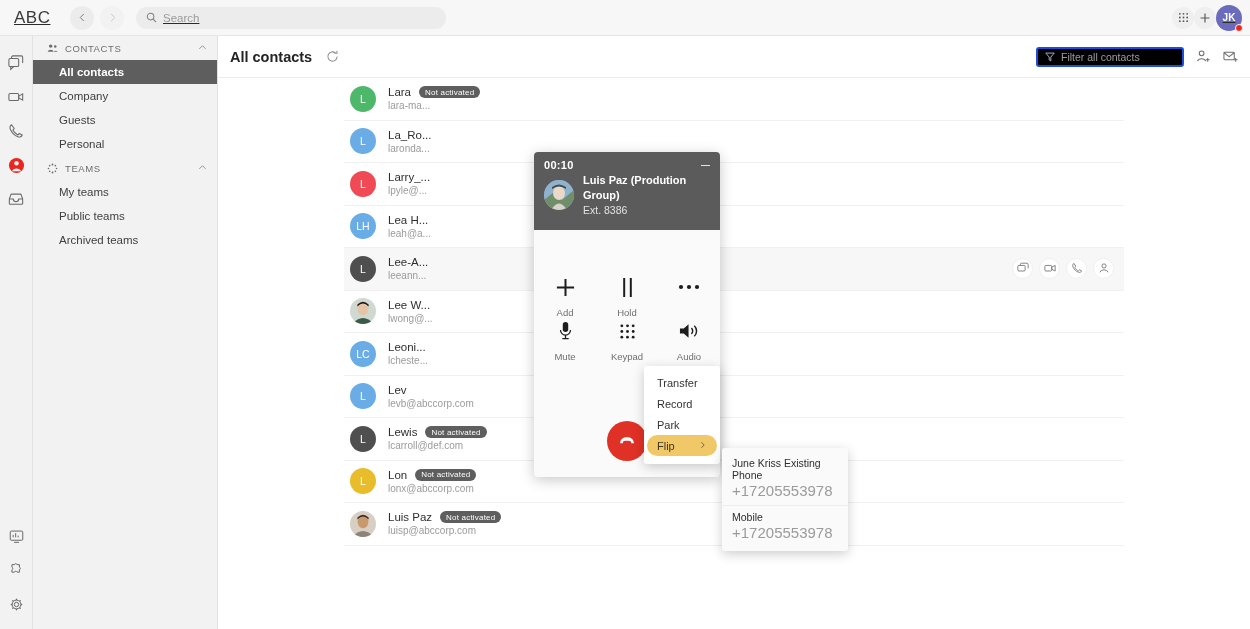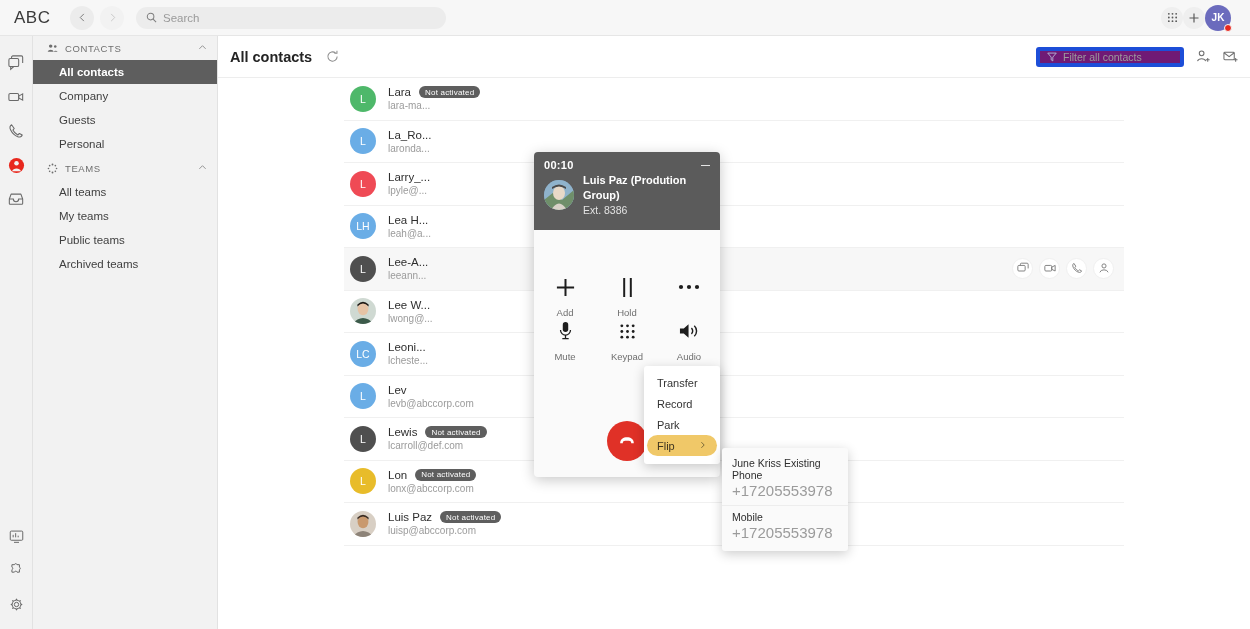--- a/index.html
+++ b/index.html
@@ -9,40 +9,40 @@
     background: #ffffff;
     overflow: hidden;
     color: #2b2b2b;
   }
   #app { position: relative; width: 1250px; height: 629px; }
 
   
   .topbar {
     position: absolute; top: 0; left: 0; width: 1250px; height: 36px;
     background: #f7f7f7; border-bottom: 1px solid #e6e6e6;
-    display: flex; align-items: center;
+    display: flex; align-items: center; text-decoration: underline;
   }
   .brand {
     width: 70px; padding-left: 14px;
     font-size: 17px; font-weight: 400; letter-spacing: .5px; color: #3a3a3a;
   }
   .navbtn {
     width: 24px; height: 24px; border-radius: 50%; background: #ececec;
     display: flex; align-items: center; justify-content: center;
     margin-right: 6px; color: #7b7b7b; cursor: pointer;
   }
   .navbtn.disabled { color: #c8c8c8; background: #f2f2f2; }
   .searchbox {
     width: 310px; height: 22px; border-radius: 11px; background: #ececec;
     display: flex; align-items: center; padding: 0 10px; margin-left: 6px;
     color: #9a9a9a; font-size: 11.5px; cursor: text;
   }
   .searchbox .ic { margin-right: 6px; display:flex; }
   .topbar-right {
-    margin-left: auto; display: flex; align-items: center; padding-right: 19px; gap: 0;
+    margin-left: auto; display: flex; align-items: center; padding-right: 8px; gap: 0;
   }
   .circbtn {
     width: 22px; height: 22px; border-radius: 50%; background: #efefef;
     display: flex; align-items: center; justify-content: center;
     color: #5a5a5a; cursor: pointer;
   }
   .avatar-jk {
     position: relative; width: 26px; height: 26px; border-radius: 50%;
     background: #6b6bbd; color: #fff; font-size: 10px; font-weight: 600;
     display: flex; align-items: center; justify-content: center; cursor: pointer;
@@ -91,23 +91,23 @@
     background: #ffffff;
   }
   .chead {
     height: 42px; border-bottom: 1px solid #ededed;
     display: flex; align-items: center; padding: 0 12px 0 12px;
   }
   .ctitle { font-size: 14.5px; font-weight: 600; color: #242424; }
   .refresh { margin-left: 14px; color: #8c8c8c; display:flex; cursor: pointer; }
   .chead-right { margin-left: auto; display: flex; align-items: center; gap: 12px; }
   .filterbox {
-    width: 148px; height: 20px; border: 4px solid #1d4ed8; border-radius: 3px;
+    width: 148px; height: 20px; border: 2px solid #1d4ed8; border-radius: 3px;
     display: flex; align-items: center; padding: 0 7px;
-    color: #9c9c9c; font-size: 10.5px; background: #701a75; cursor: text;
+    color: #9c9c9c; font-size: 10.5px; background: #000000; cursor: text;
   }
   .filterbox .ic { margin-right: 6px; display:flex; color:#b4b8d8; }
   .hicon { color: #6e6e6e; display: flex; cursor: pointer; }
 
   
   .listwrap {
     position: relative; height: 551px; overflow: hidden; background: #fff;
   }
   .clist { width: 780px; margin: 0 auto; }
   .crow {
@@ -359,23 +359,20 @@
         </svg>
       </span>
       <span>TEAMS</span>
       <span class="chev">
         <svg width="9" height="9" viewBox="0 0 10 10">
             <path d="M1.5 6.5 L5 3 L8.5 6.5" fill="none" stroke="currentColor" stroke-width="1"></path>
           </svg>
       </span>
     </div>
     <div class="side-item">
-      <span>All teams</span>
-    </div>
-    <div class="side-item">
       <span>My teams</span>
     </div>
     <div class="side-item">
       <span>Public teams</span>
     </div>
     <div class="side-item">
       <span>Archived teams</span>
     </div>
   </div>
 

